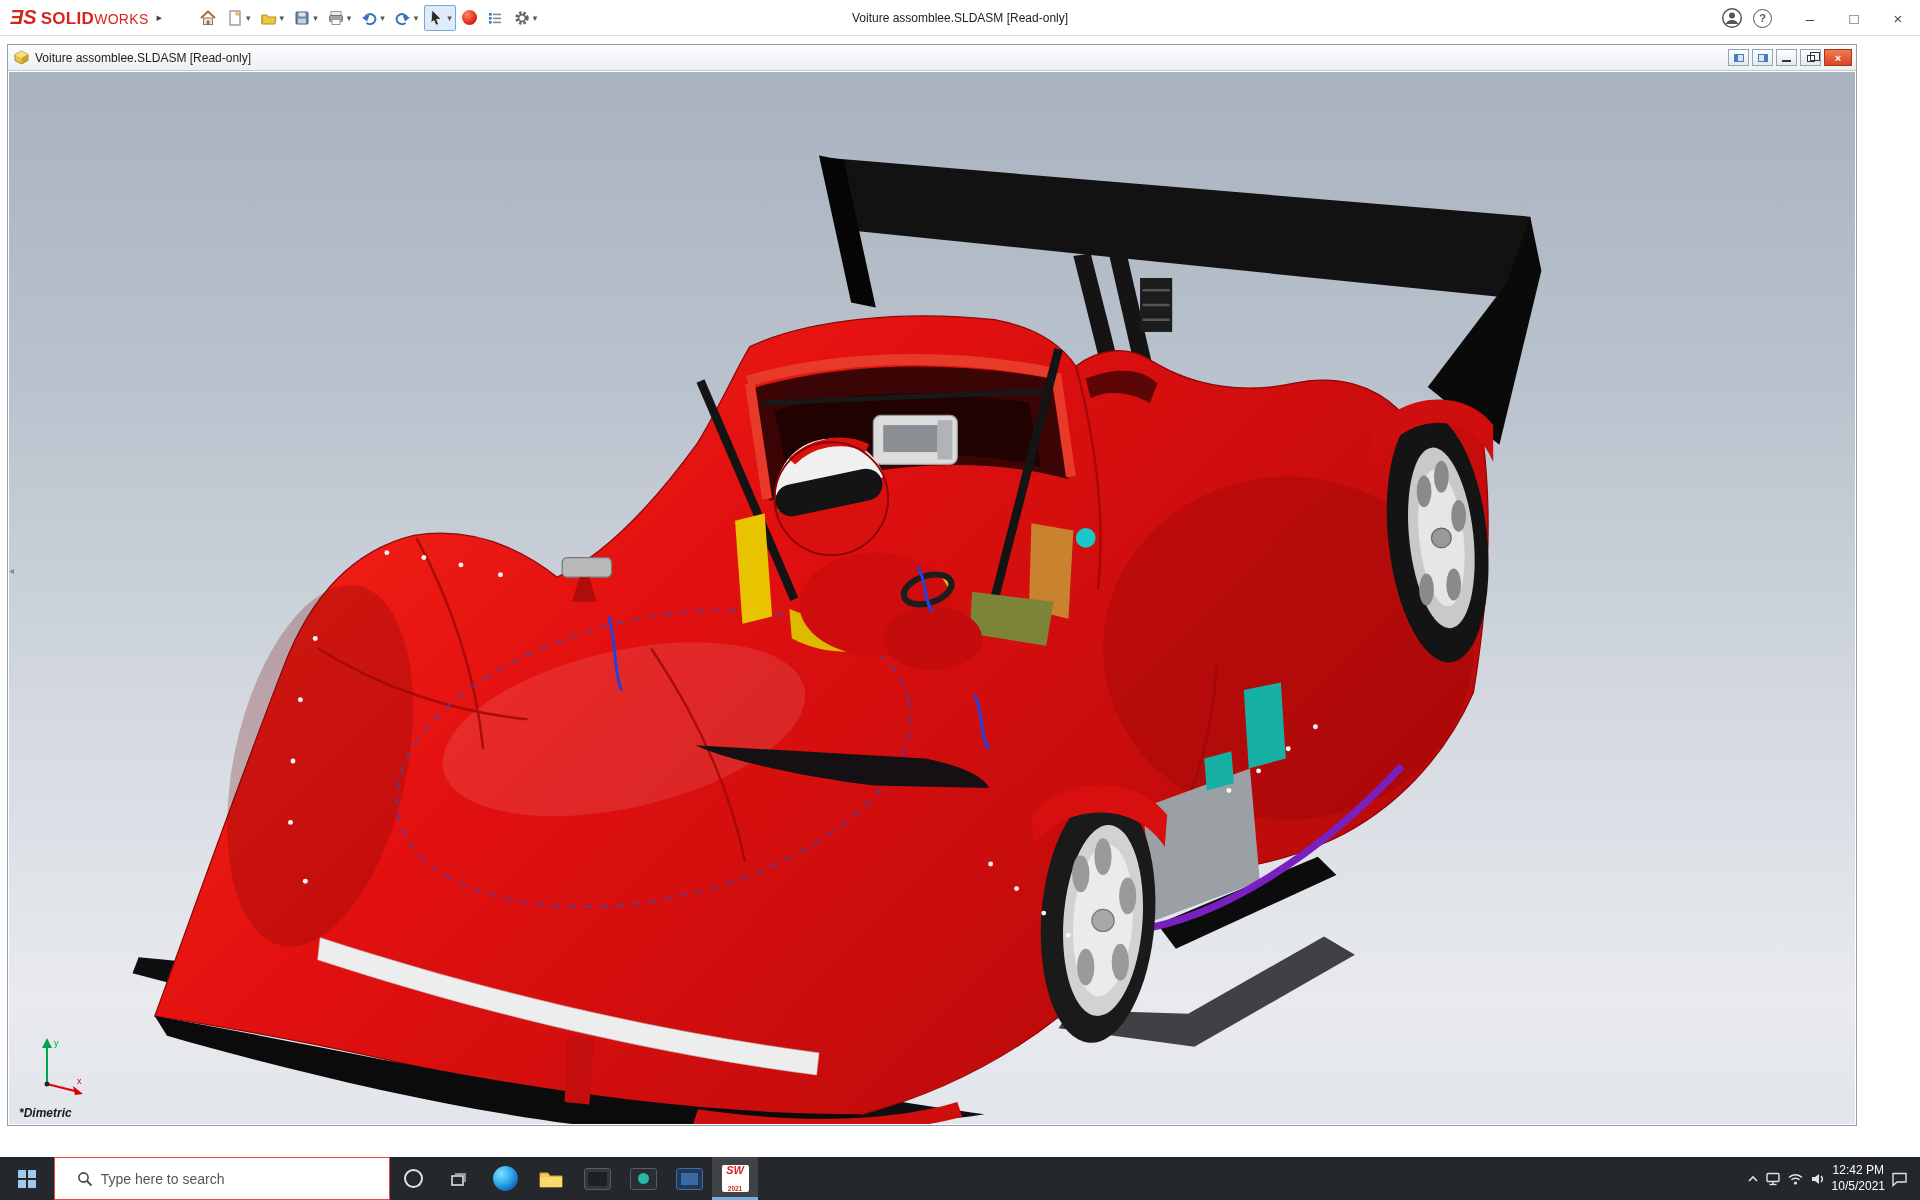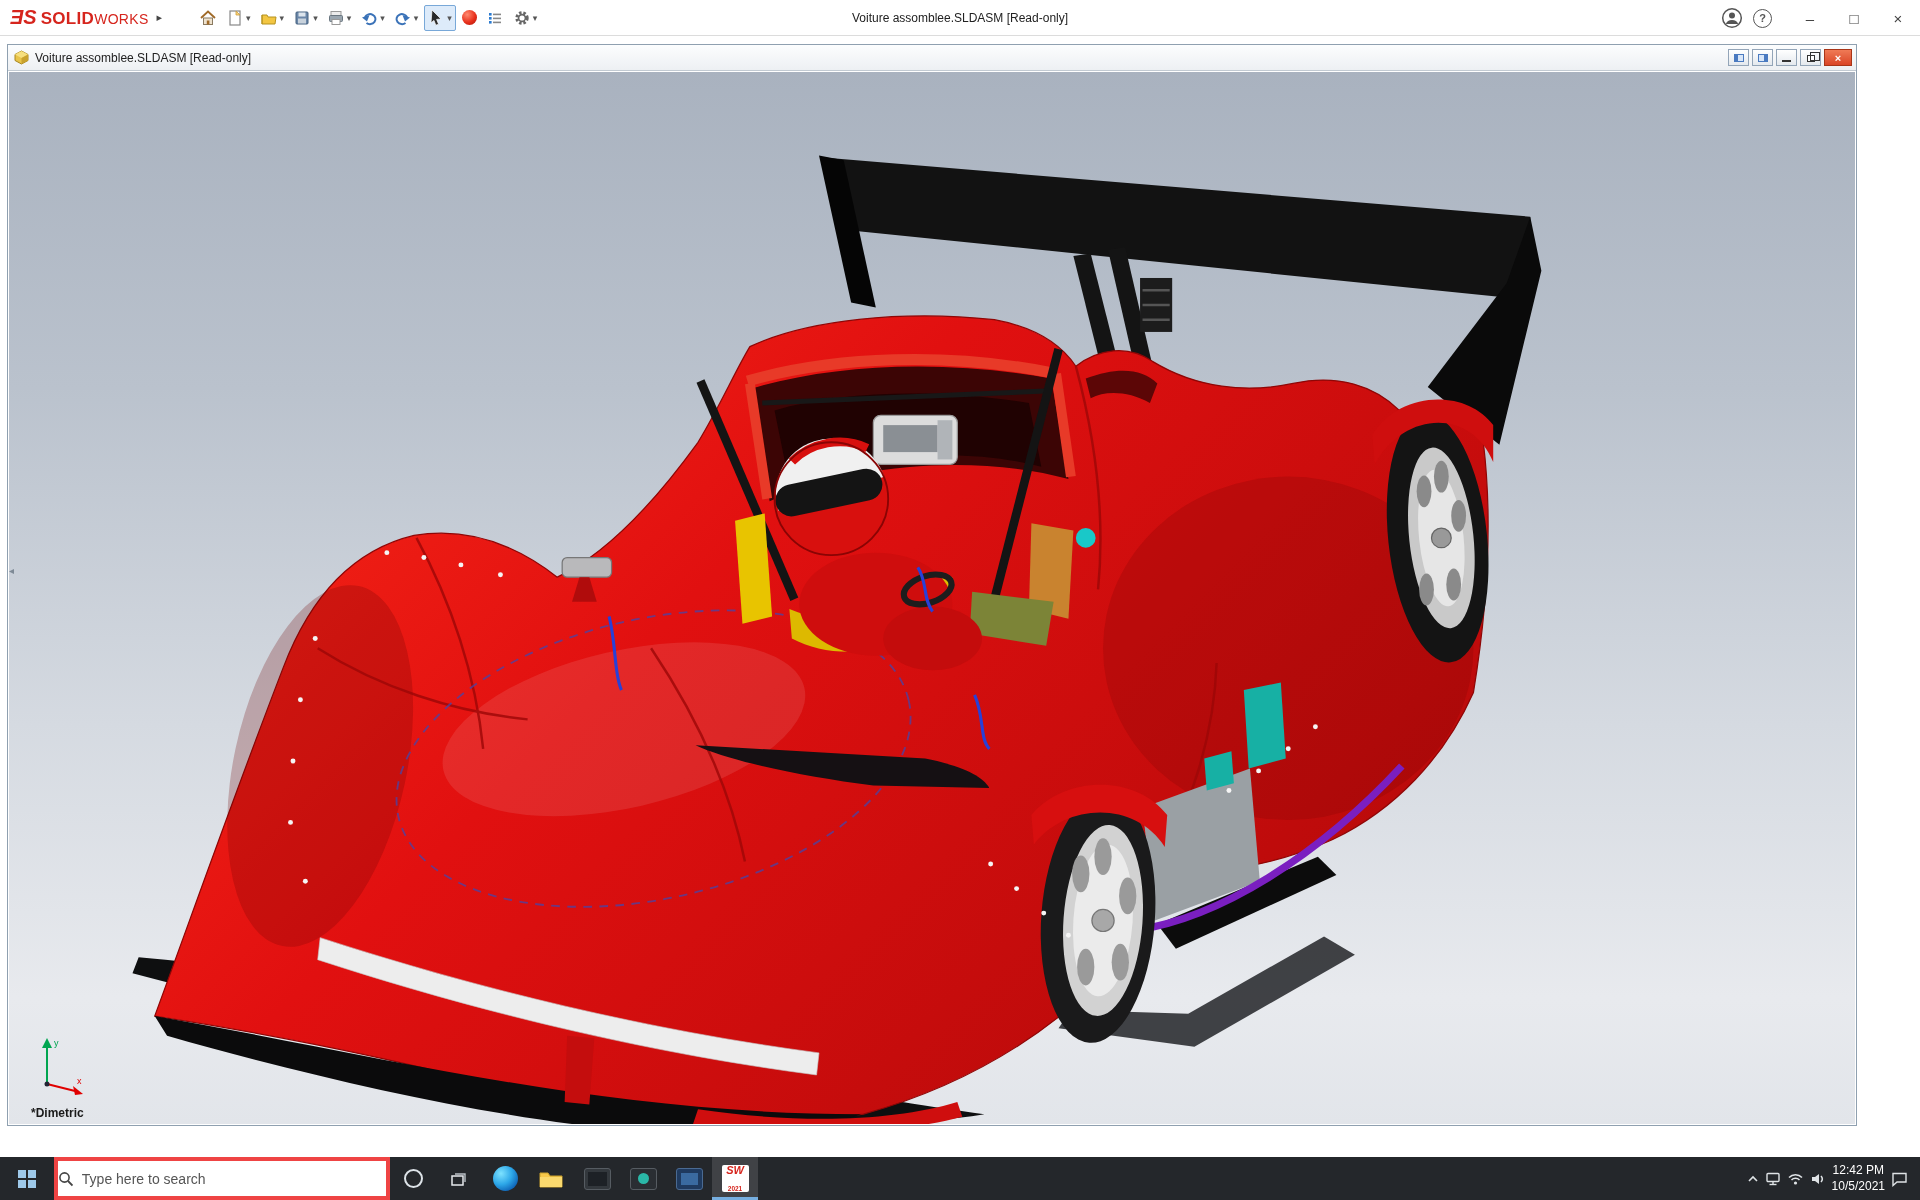--- a/index.html
+++ b/index.html
@@ -47,31 +47,31 @@
   .min-glyph { width:9px; height:2px; background:#333; align-self:flex-end; margin-bottom:3px; }
   .rest-glyph { width:8px; height:7px; border:1px solid #333; background:#fff; position:relative; margin-top:2px; }
   .rest-glyph::before { content:""; position:absolute; left:2px; top:-4px; width:8px; height:7px;
                         border:1px solid #333; background:transparent; }
 
   
   .viewport { position:absolute; left:1px; right:1px; top:27px; bottom:1px; overflow:hidden;
               background:linear-gradient(180deg,#a9b2bf 0%,#bac2cd 30%,#d5dae1 62%,#e8eaee 88%,#e2e5ea 100%); }
   .carsvg { position:absolute; inset:0; width:100%; height:100%; display:block; }
   .triad { position:absolute; left:24px; bottom:28px; }
-  .dimetric { position:absolute; left:22px; bottom:4px; font-size:12px; font-weight:bold; color:#1a1a1a; }
+  .dimetric { position:absolute; left:10px; bottom:4px; font-size:12px; font-weight:bold; color:#1a1a1a;font-style:italic; }
   .collapse { position:absolute; left:0; top:47%; font-size:10px; color:#7e8a96; line-height:1; }
 
   
   .taskbar { position:absolute; left:0; bottom:0; width:100%; height:43px; background:#24272b;
              display:flex; align-items:stretch; z-index:40; }
   .startbtn { width:54px; display:flex; align-items:center; justify-content:center; }
   .winlogo { display:grid; grid-template-columns:8px 8px; grid-template-rows:8px 8px; gap:2px; }
   .winlogo i { display:block; background:#9ec9ea; }
-  .searchbox { width:336px; background:#fff; border:4px solid #ef4444; display:flex; align-items:center;
-               gap:9px; padding:0 0; }
+  .searchbox { width:336px; background:#fff; border:1px solid #ef4444; display:flex; align-items:center;
+               gap:9px; padding:0 22px; }
   .searchbox input { border:none; outline:none; font-size:14px; color:#333; width:100%;
                      font-family:inherit; background:transparent; }
   .searchbox input::placeholder { color:#555; }
   .tk { width:46px; display:flex; align-items:center; justify-content:center; position:relative; }
   .tk.active { background:rgba(255,255,255,.13); box-shadow:inset 0 -3px 0 #76aee0; }
   .cortana { width:19px; height:19px; border-radius:50%; border:2px solid #dde3e8; }
   .edge { width:25px; height:25px; border-radius:50%;
           background:radial-gradient(circle at 32% 30%, #7de2ff, #2da7e8 45%, #0e63b6 78%, #0a4488); }
   .appd { width:27px; height:22px; border-radius:3px; border:1px solid #565c62; background:#33383d; position:relative; }
   .appd .thumb { position:absolute; inset:3px; background:#1d2126; }

